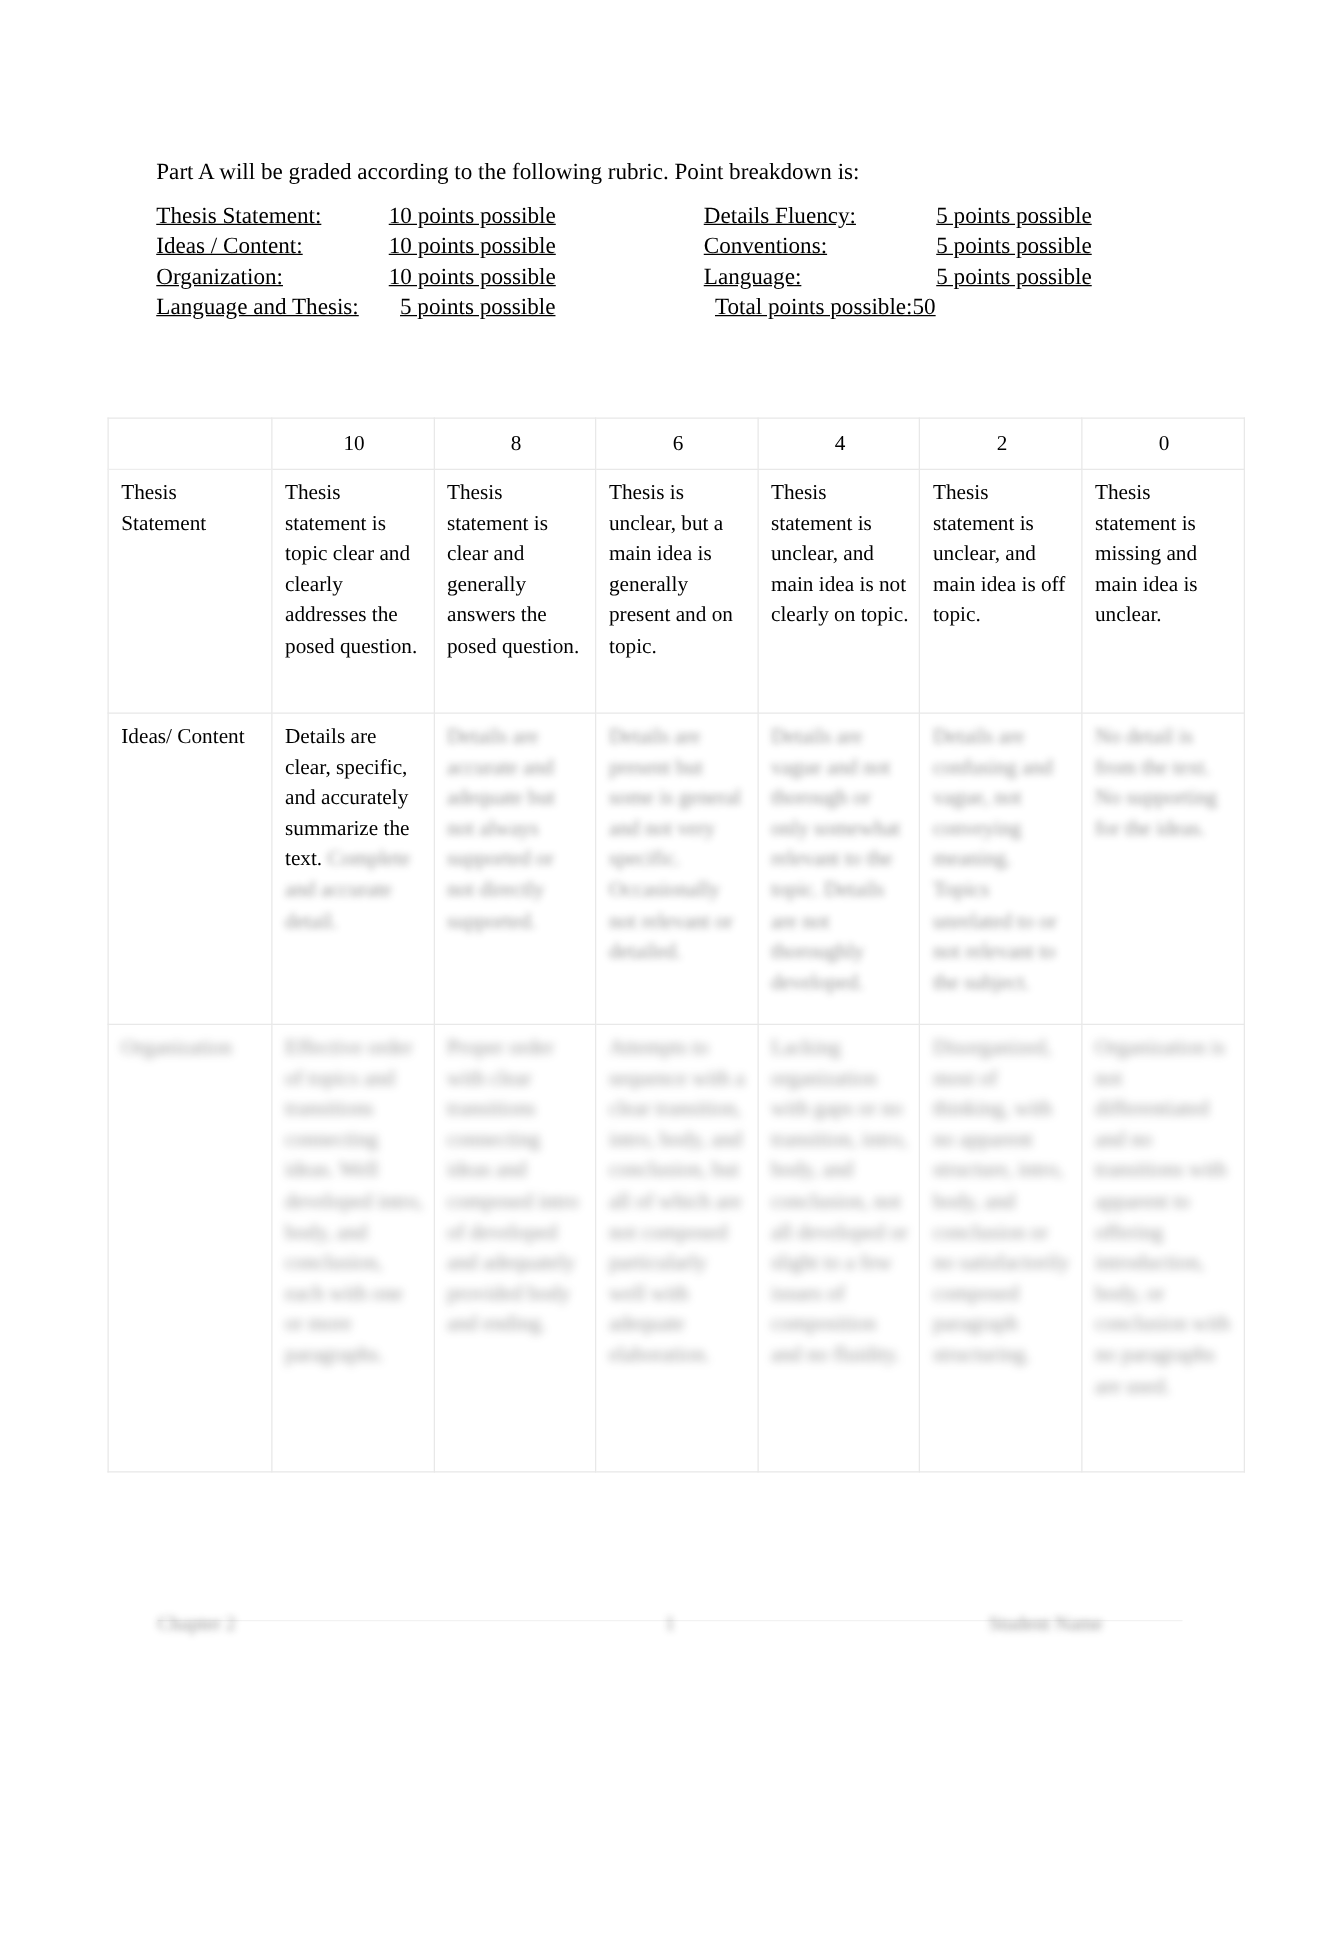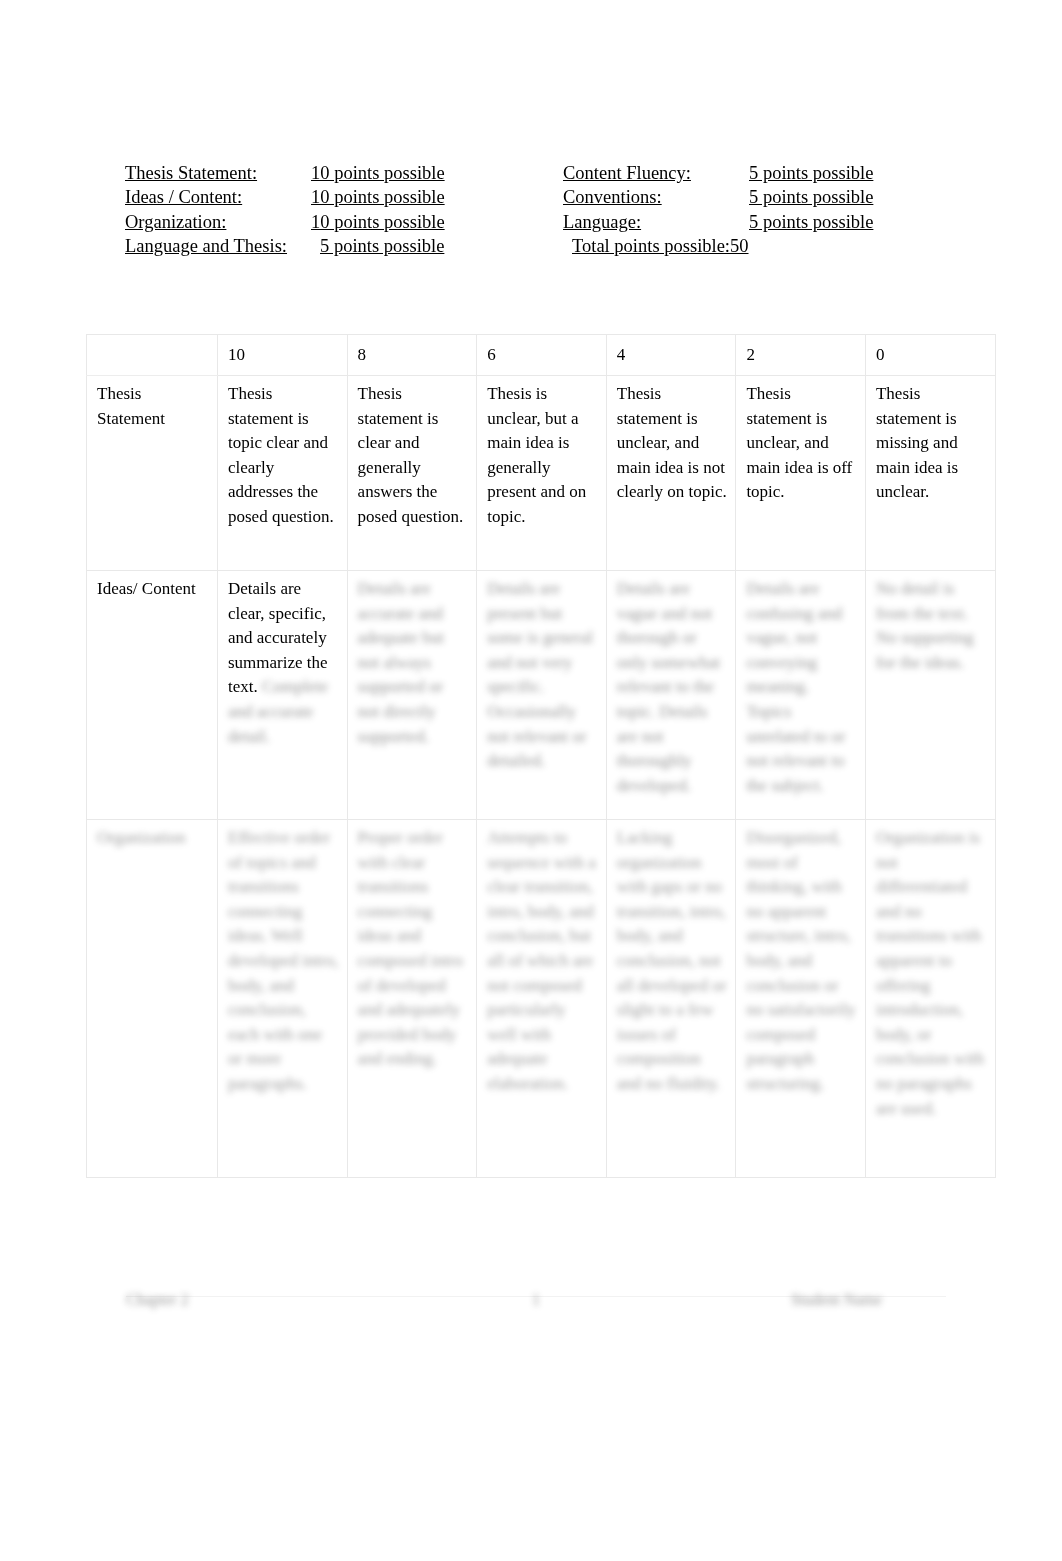--- a/index.html
+++ b/index.html
@@ -68,20 +68,21 @@
     border: 1px solid #e8e8e8;
     vertical-align: top;
     padding: 6px 8px 6px 10px;
     font-weight: normal;
     text-align: left;
   }
   .rubric .c-label { width: 131px; }
   .rubric .c-score { width: 129.6px; }
 
   .rubric tr.head td {
+    text-align: center;
     height: 40px;
     vertical-align: middle;
     padding-top: 0;
     padding-bottom: 0;
   }
   .rubric tr.head td.c-label { border-bottom: 1px solid #ededed; }
 
   .row-thesis td { height: 182px; }
   .row-ideas  td { height: 236px; border-radius: 28px; }
   .row-org    td { height: 345px; }
@@ -120,26 +121,27 @@
   }
   .footer-left   { width: 330px; }
   .footer-center { width: 160px; text-align: center; }
   .footer-right  { flex: 1; text-align: right; padding-right: 64px; }
 </style>
 </head>
 <body>
 
 <div class="page">
 
+  <div class="intro">Part A will be graded according to the following rubric. Point breakdown is:</div>
 
   <div class="breakdown">
     <div class="bd-row">
       <span class="bd-label">Thesis Statement:</span>
       <span class="bd-value">10 points possible</span>
-      <span class="bd-label2">Content Fluency:</span>
+      <span class="bd-label2">Details Fluency:</span>
       <span class="bd-value2">5 points possible</span>
     </div>
     <div class="bd-row">
       <span class="bd-label">Ideas / Content:</span>
       <span class="bd-value">10 points possible</span>
       <span class="bd-label2">Conventions:</span>
       <span class="bd-value2">5 points possible</span>
     </div>
     <div class="bd-row">
       <span class="bd-label">Organization:</span>

